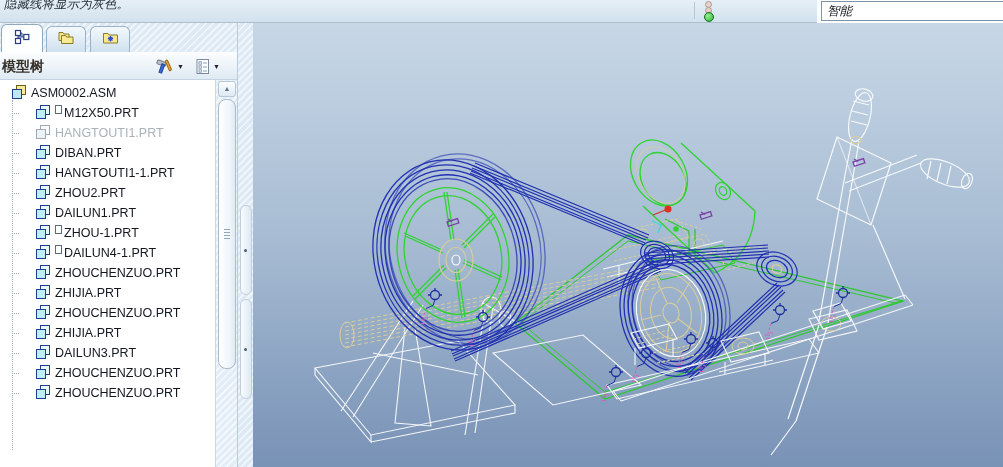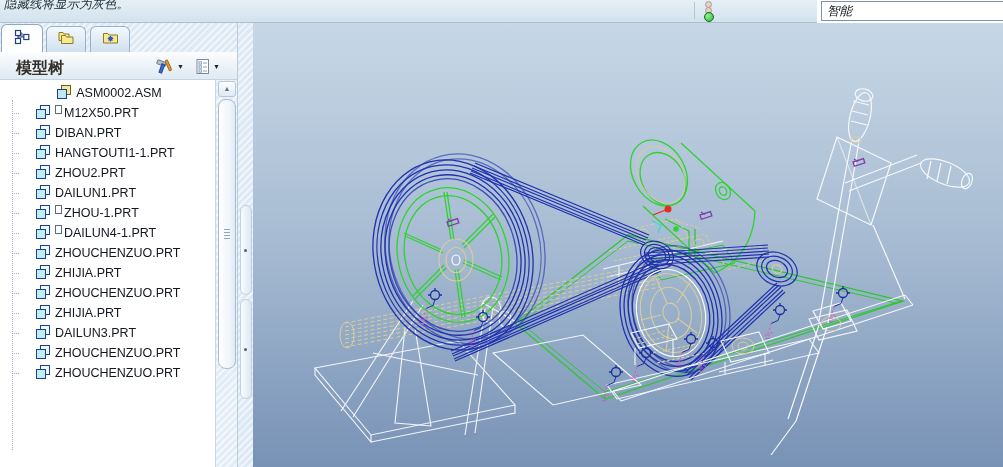--- a/index.html
+++ b/index.html
@@ -24,31 +24,31 @@
   .navigator{position:absolute;left:0;top:0;width:237px;height:444px;background:#fff;}
   .tabs{position:absolute;left:0;top:0;width:237px;height:29px;border-bottom:1px solid #e6eef6;}
   .tab{position:absolute;top:3px;width:38px;height:25px;border:1px solid #9ab2c6;border-bottom:none;
        border-radius:6px 6px 0 0;background:linear-gradient(#f3f9fd,#cfe0ee);text-align:center;cursor:pointer;}
   .tab svg{margin-top:4px;}
   .tab.active{top:1px;height:28px;width:40px;background:#fdfefe;border-color:#8fa8bd;}
   .tab.t1{left:1px;} .tab.t2{left:46px;} .tab.t3{left:90px;}
   
   .nav-header{position:absolute;left:0;top:29px;width:237px;height:27px;
        background:linear-gradient(#fcfdfe,#dfeaf3);border-bottom:1px solid #c3d3e1;}
-  .nav-title{position:absolute;left:16px;top:6px;font-size:16px;font-weight:bold;color:#34302a;}
+  .nav-title{position:absolute;left:2px;top:6px;font-size:14px;font-weight:bold;color:#34302a;}
   .hdr-btn{position:absolute;top:3px;height:21px;display:flex;align-items:center;gap:2px;padding:0 2px;cursor:pointer;border:1px solid transparent;border-radius:2px;}
   .hdr-btn.b1{left:153px;} .hdr-btn.b2{left:192px;}
   .drop-arrow{font-size:7px;color:#223;line-height:1;}
   
   .tree-wrap{position:absolute;left:0;top:57px;width:237px;height:387px;}
   .tree{position:absolute;left:0;top:0;width:215px;height:387px;background:#fff;overflow:hidden;padding-top:3px;box-sizing:border-box;}
   .tree .vline{position:absolute;left:12px;top:20px;height:350px;border-left:1px dotted #9fb0c0;}
   .row{position:relative;height:20px;line-height:20px;white-space:nowrap;font-size:12.5px;color:#131720;cursor:default;}
   .row.child{padding-left:36px;}
-  .row.root{padding-left:4px;text-align:center;}
+  .row.root{padding-left:12px;}
   .row.child::before{content:"";position:absolute;left:12px;top:10px;width:7px;border-top:1px dotted #9fb0c0;}
   .cube{display:inline-block;width:15px;height:15px;position:relative;margin:2px 4px 0 0;vertical-align:top;}
   .cube::after{content:"";position:absolute;left:4px;top:0;width:8px;height:8px;background:#eafbfd;border:1px solid #1e3f8f;}
   .cube::before{content:"";position:absolute;left:0;top:4px;width:8px;height:8px;background:#bfeef3;border:1px solid #1e3f8f;z-index:1;}
   .row.root .cube::after{background:#f4e89a;border-color:#6e5f16;}
   .row.root .cube::before{background:#bfe9ef;}
   .row.suppressed{color:#a9b2ba;}
   .row.suppressed .cube{opacity:.45;filter:grayscale(.6);}
   .sup{display:inline-block;width:5px;height:7px;border:1px solid #5d6a7a;background:#fff;margin:2px 2px 0 0;vertical-align:top;}
   
@@ -143,20 +143,21 @@
           </svg>
           <span class="drop-arrow">▼</span>
         </div>
       </div>
 
       <div class="tree-wrap">
         <div class="tree">
           <span class="vline"></span>
           <div class="row root"><span class="cube"></span><span class="lbl">ASM0002.ASM</span></div>
           <div class="row child"><span class="cube"></span><span class="sup"></span><span class="lbl">M12X50.PRT</span></div>
+          <div class="row child suppressed"><span class="cube"></span><span class="lbl">HANGTOUTI1.PRT</span></div>
           <div class="row child"><span class="cube"></span><span class="lbl">DIBAN.PRT</span></div>
           <div class="row child"><span class="cube"></span><span class="lbl">HANGTOUTI1-1.PRT</span></div>
           <div class="row child"><span class="cube"></span><span class="lbl">ZHOU2.PRT</span></div>
           <div class="row child"><span class="cube"></span><span class="lbl">DAILUN1.PRT</span></div>
           <div class="row child"><span class="cube"></span><span class="sup"></span><span class="lbl">ZHOU-1.PRT</span></div>
           <div class="row child"><span class="cube"></span><span class="sup"></span><span class="lbl">DAILUN4-1.PRT</span></div>
           <div class="row child"><span class="cube"></span><span class="lbl">ZHOUCHENZUO.PRT</span></div>
           <div class="row child"><span class="cube"></span><span class="lbl">ZHIJIA.PRT</span></div>
           <div class="row child"><span class="cube"></span><span class="lbl">ZHOUCHENZUO.PRT</span></div>
           <div class="row child"><span class="cube"></span><span class="lbl">ZHIJIA.PRT</span></div>

